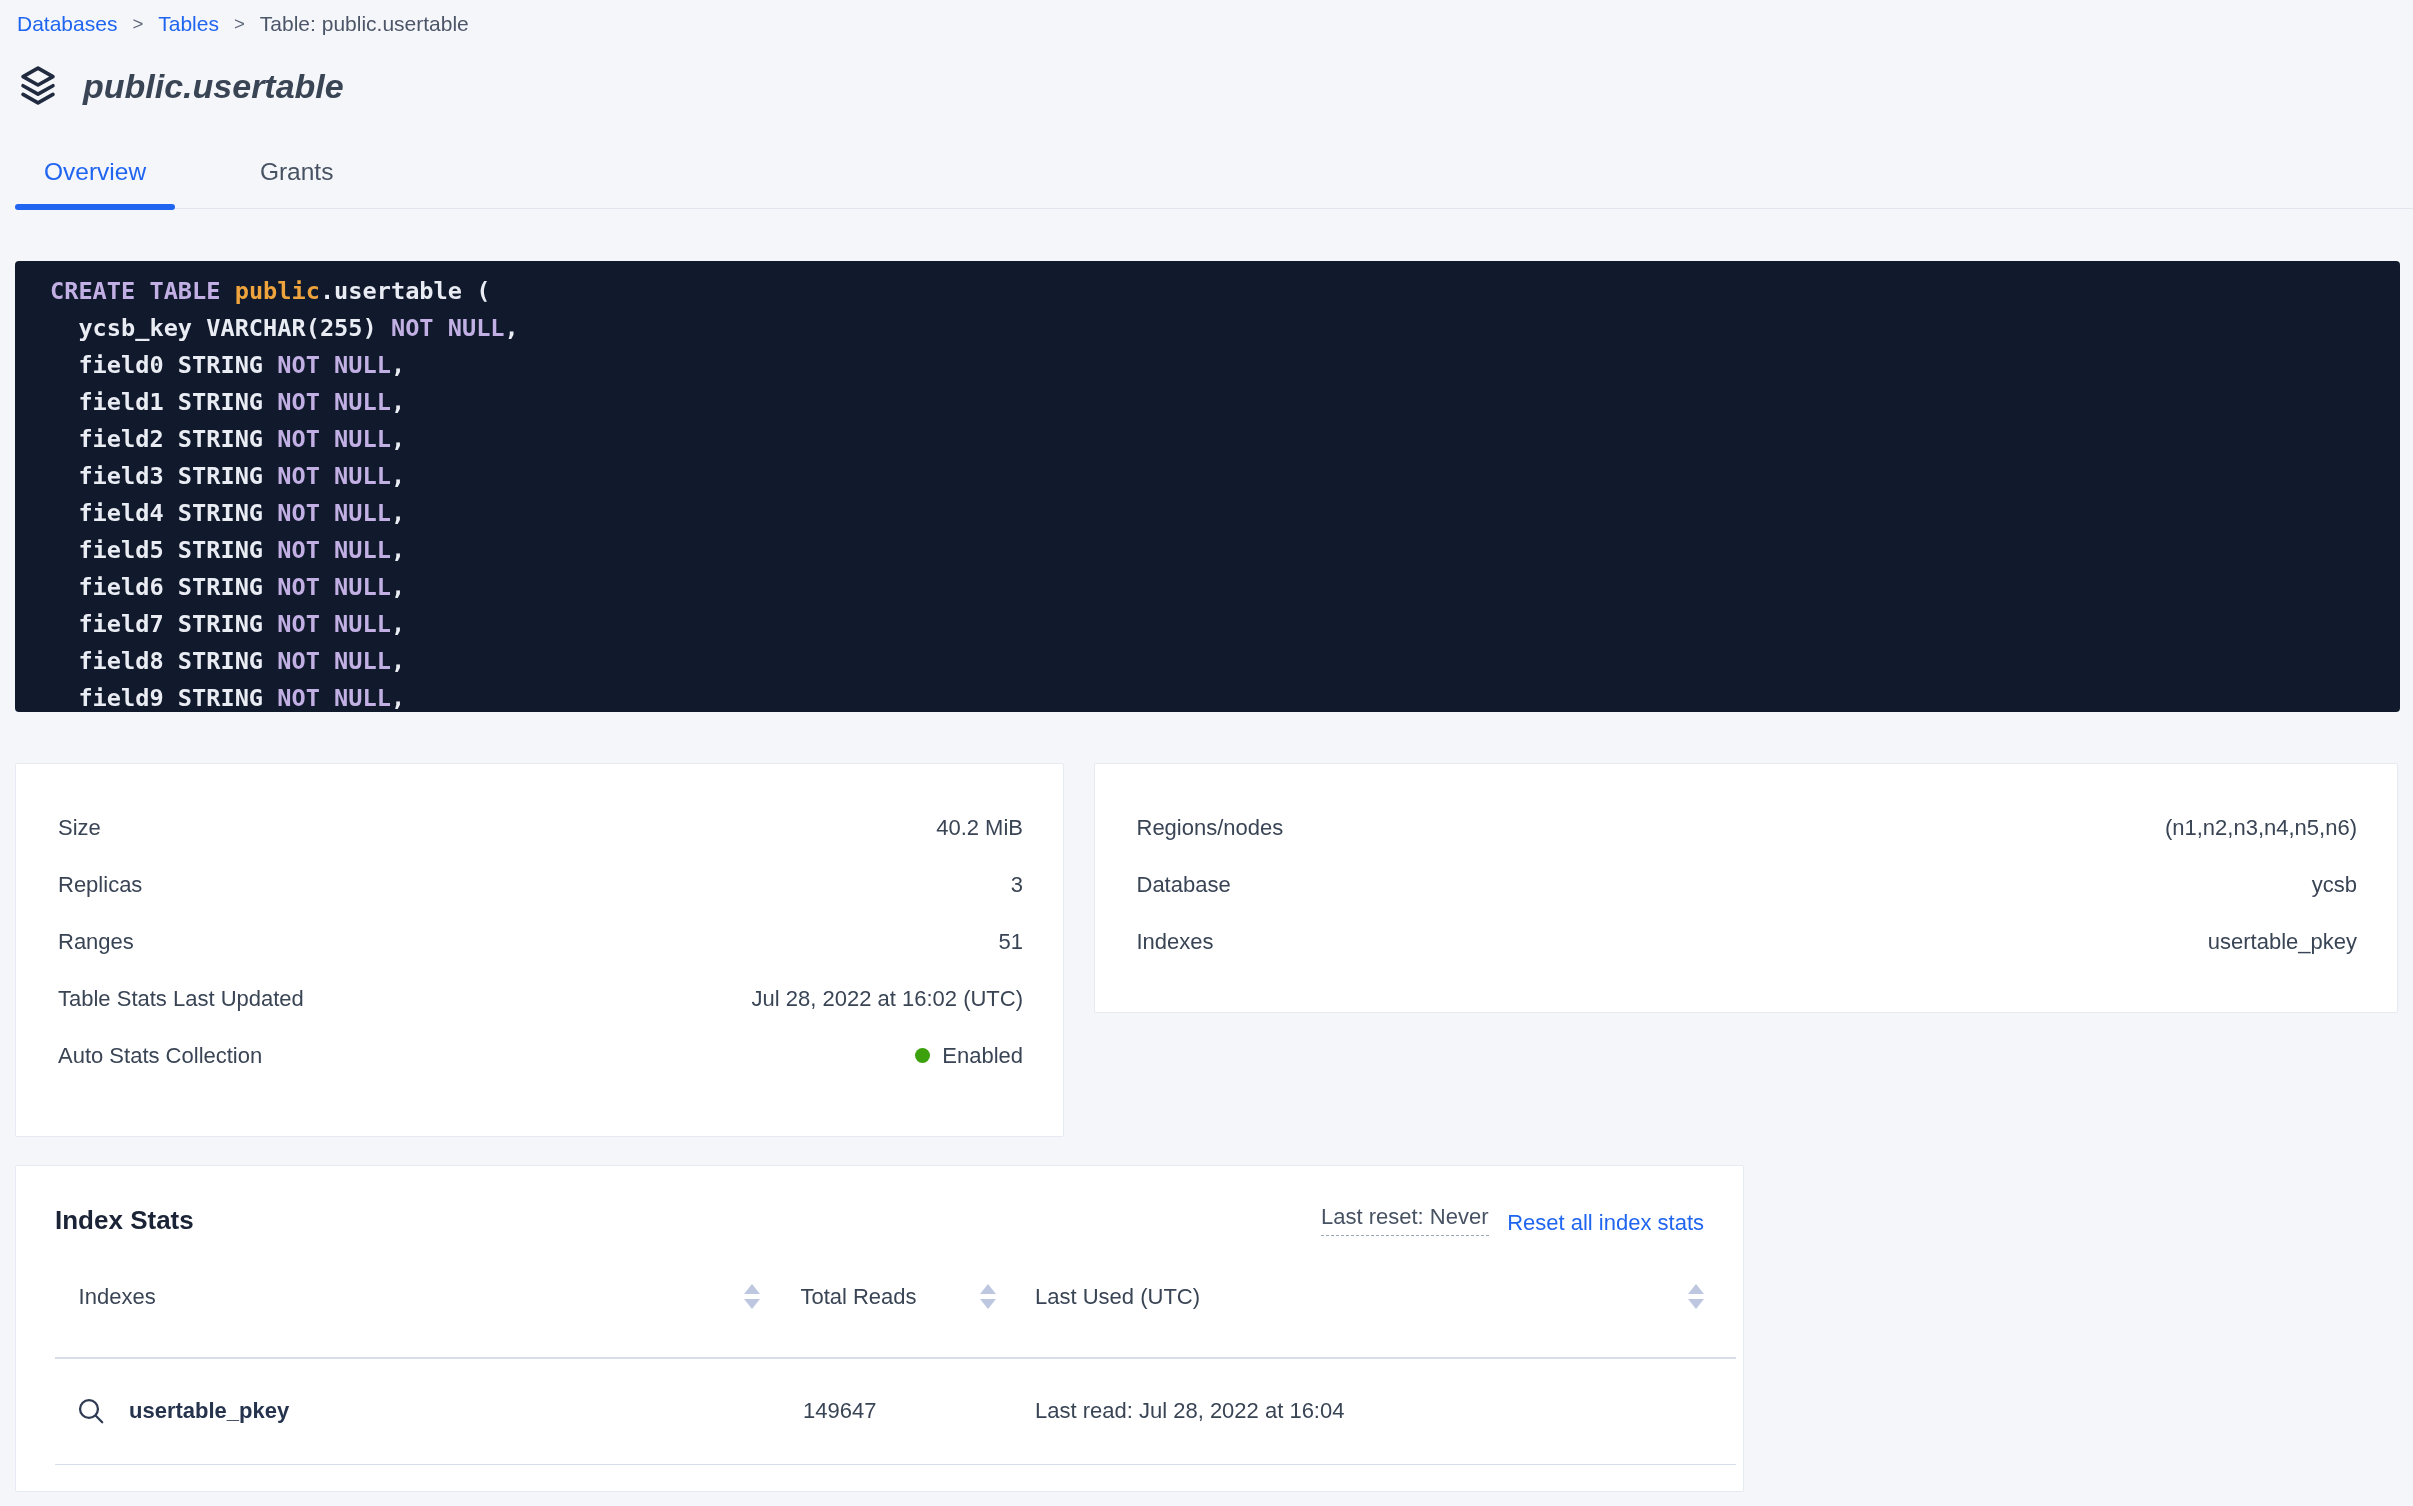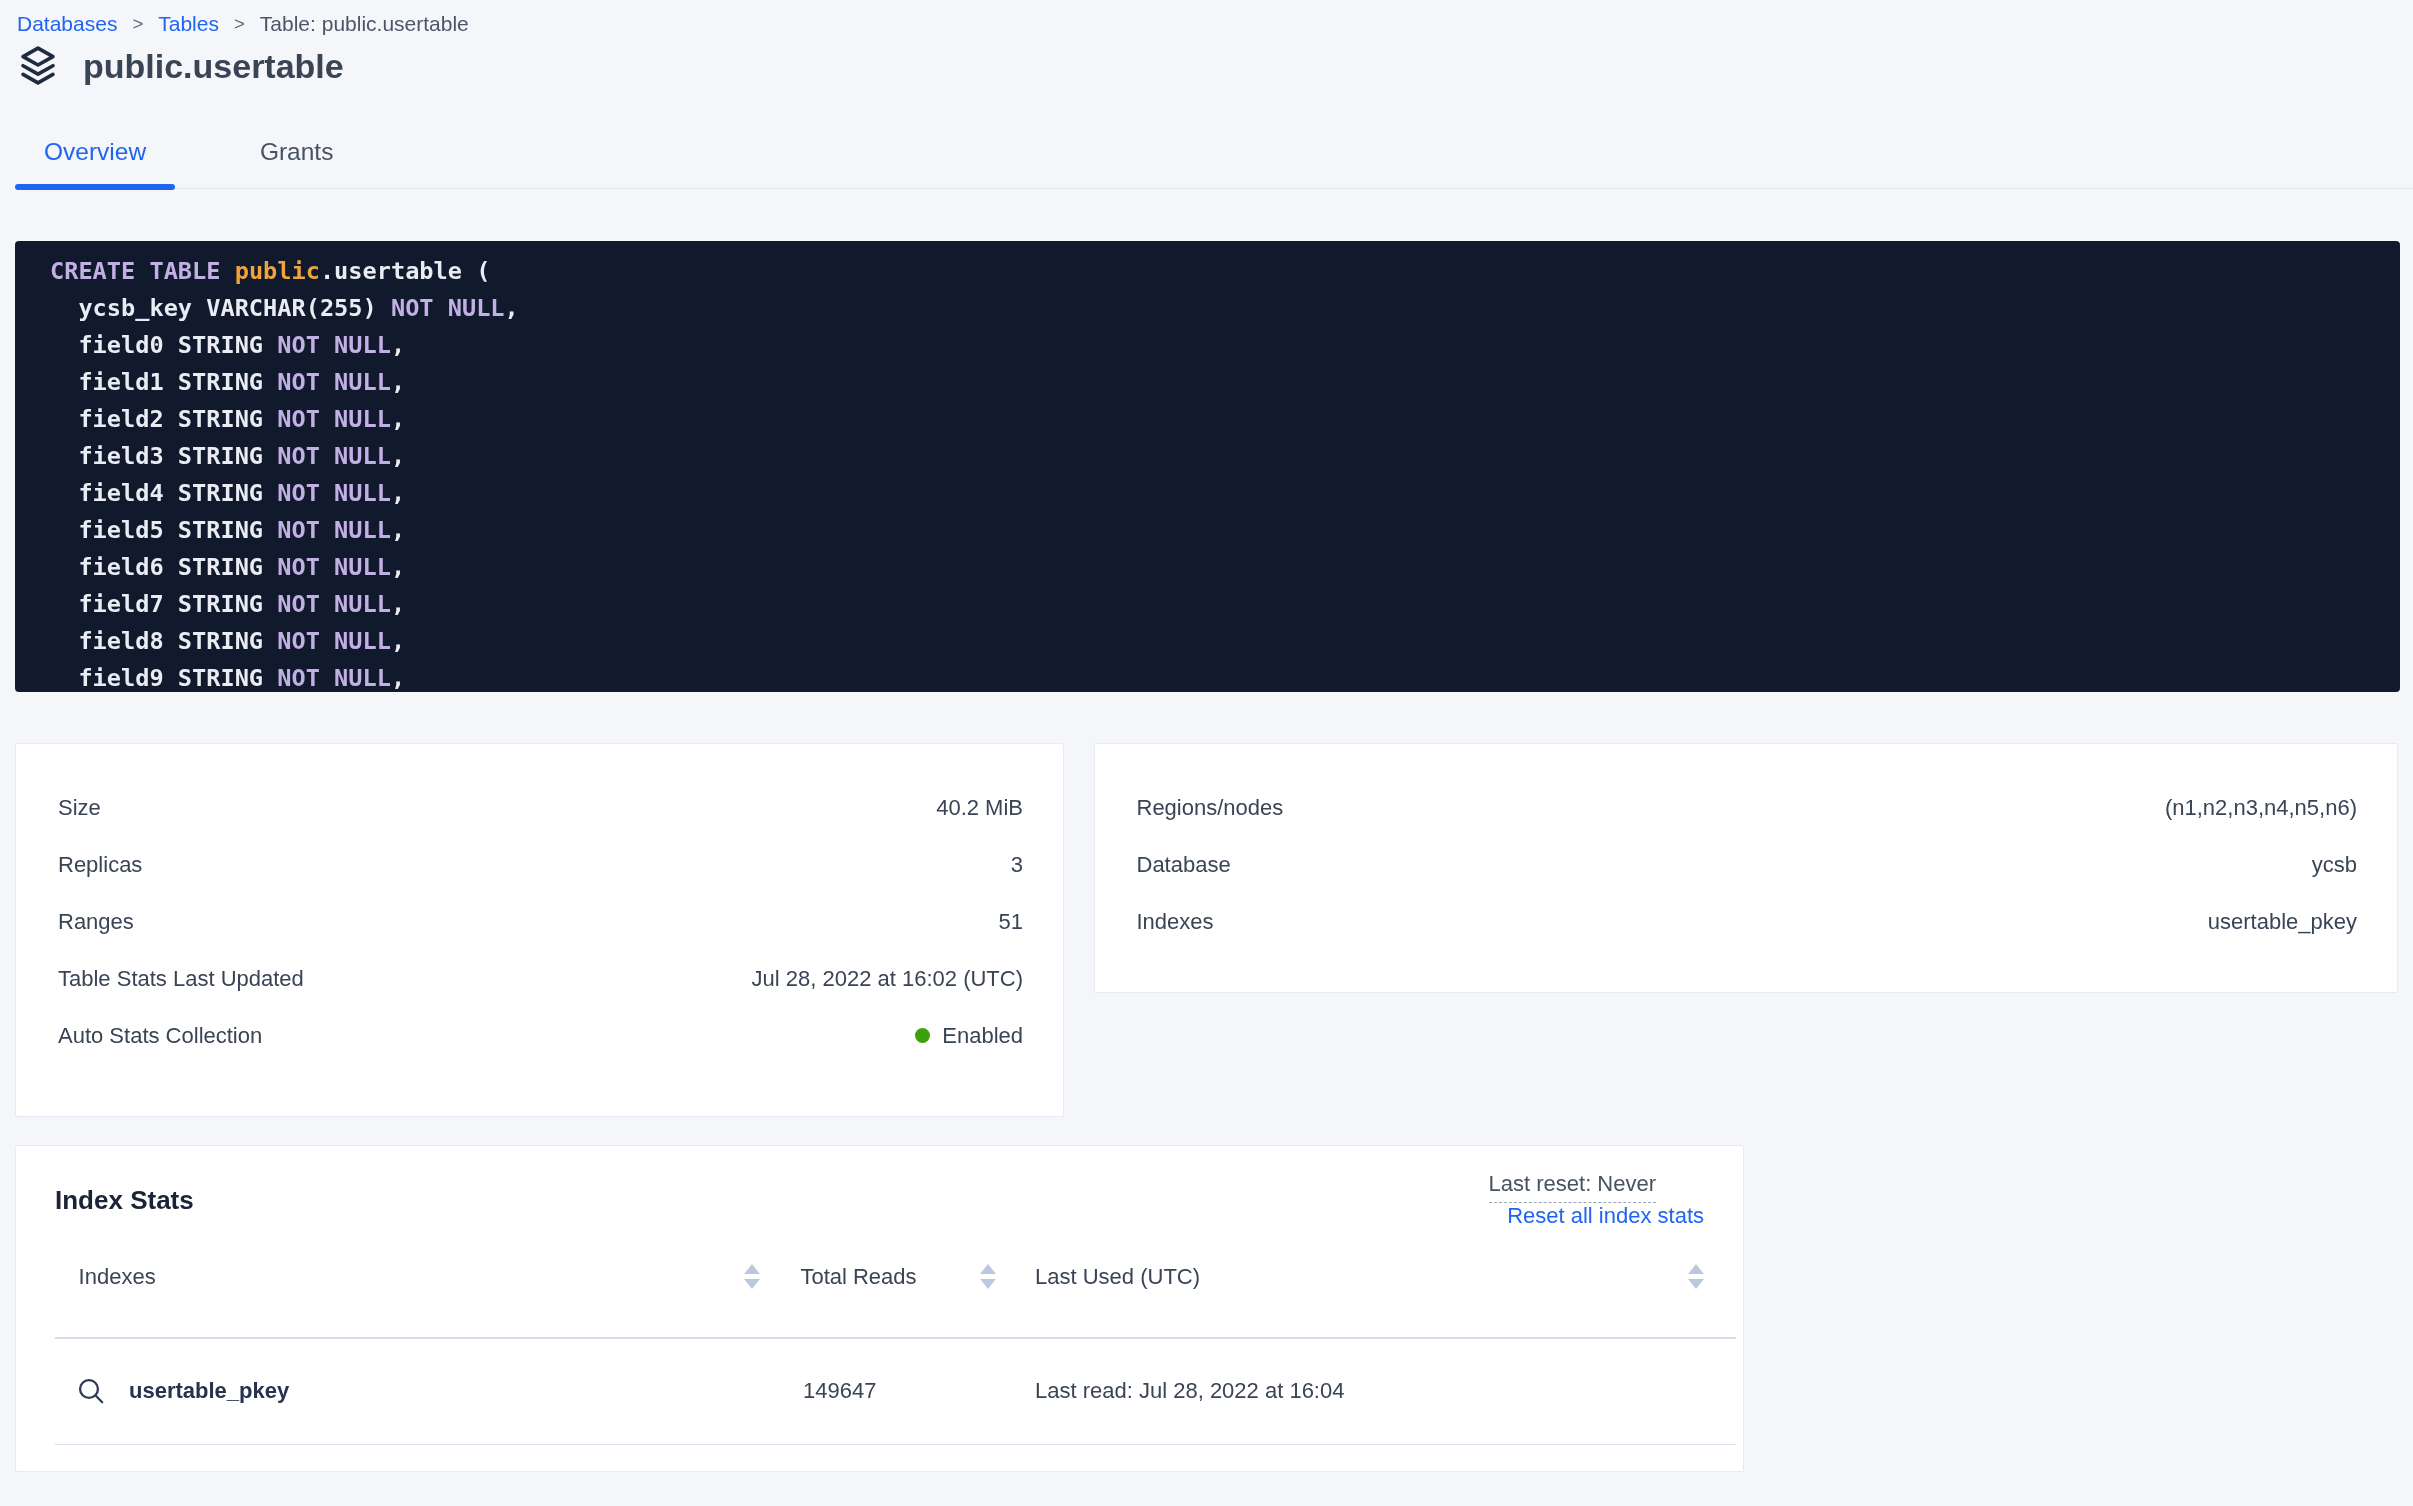--- a/index.html
+++ b/index.html
@@ -7,21 +7,21 @@
   body { font-family:"Liberation Sans", sans-serif; color:#394455; }
   .page { position:relative; width:2413px; height:1506px; background:#f4f6fa; overflow:hidden; }
 
   
   .breadcrumb { padding:10px 0 0 17px; height:37px; font-size:21px; display:flex; align-items:center; }
   .breadcrumb a { color:#2065f0; text-decoration:none; cursor:pointer; }
   .breadcrumb .sep { color:#5d6678; font-size:18.6px; margin:0 15px; }
   .breadcrumb .current { color:#4c5668; }
 
   
-  .title-row { margin:4px 0 0 15px; height:51px; display:flex; align-items:center; gap:22px; }
+  .title-row { margin:24px 0 0 15px; height:51px; display:flex; align-items:center; gap:22px;font-style:italic; }
   .title-row h1 { font-size:34px; font-weight:600; color:#394455; }
 
   
   .tabs { margin:46px 0 0 15px; border-bottom:1.7px solid #e0e5ee; }
   .tab { display:inline-block; position:relative; padding:0 29px 22px; font-size:24.5px; color:#475263; cursor:pointer; margin-right:52px; }
   .tab.active { color:#2065f0; }
   .tab.active::after { content:""; position:absolute; left:0; right:0; bottom:-1.7px; height:5.9px; border-radius:3.4px; background:#2065f0; }
 
   
   .sql { margin:52px 13.5px 0 15px; height:451px; border-radius:4px; background:#111a2d;
@@ -38,21 +38,21 @@
   .stats-card { width:1049px; height:374px; padding:35px 40px 0 42px; }
   .details-card { flex:1; height:250px; padding:35px 40px 8px 42px; }
   .stat-row { height:57px; display:flex; justify-content:space-between; align-items:center; font-size:22px; color:#394455; }
   .stat-value { display:flex; align-items:center; }
   .dot { display:inline-block; width:15px; height:15px; border-radius:50%; margin-right:11.8px; }
 
   
   .index-card { margin:28px 15px 0 15px; width:1729px; height:327px; padding:38px 39px 0 39px; }
   .index-head { display:flex; justify-content:space-between; align-items:center; height:32px; }
   .index-head h2 { font-size:26px; font-weight:700; color:#1b2436; }
-  .index-head-right { display:flex; align-items:flex-start;flex-direction:column; }
+  .index-head-right { display:flex; align-items:flex-end; }
   .last-reset { font-size:22px; color:#475263; padding-bottom:5px; border-bottom:1.7px dashed #9aa5b8; cursor:default; }
   .reset-link { font-size:22px; color:#2065f0; margin-left:18.6px; text-decoration:none; cursor:pointer; }
 
   .tbl-header { display:grid; grid-template-columns:737px 243px 1fr; height:121px; align-items:center; font-size:22px; color:#394455; }
   .tbl-header .hcell { display:flex; align-items:center; justify-content:space-between; }
   .tbl-header .h1 { padding-left:23.6px; padding-right:32px; }
   .tbl-header .h2 { padding-left:8.4px; padding-right:39px; }
   .tbl-header .h3 { padding-right:0; }
   .sorter { display:inline-flex; flex-direction:column; align-items:center; cursor:pointer; }
   .tri { display:block; width:0; height:0; border-left:8.4px solid transparent; border-right:8.4px solid transparent; }

